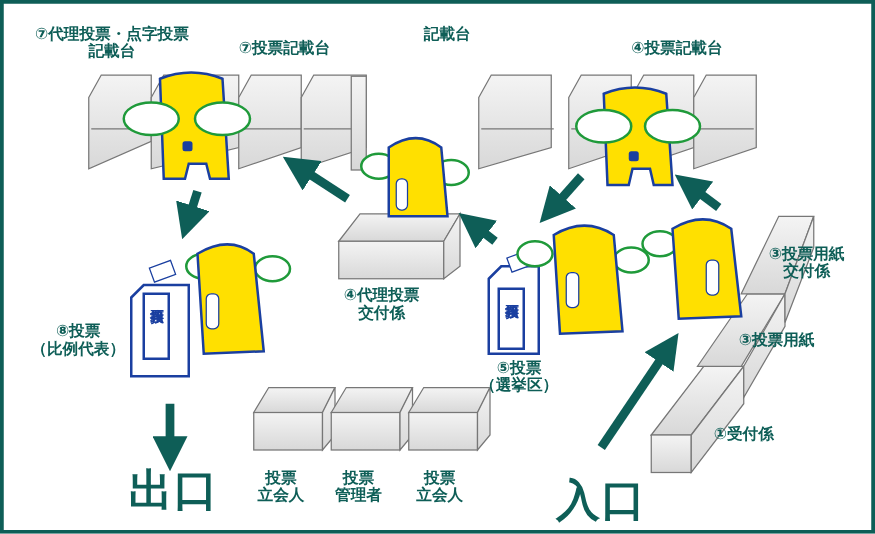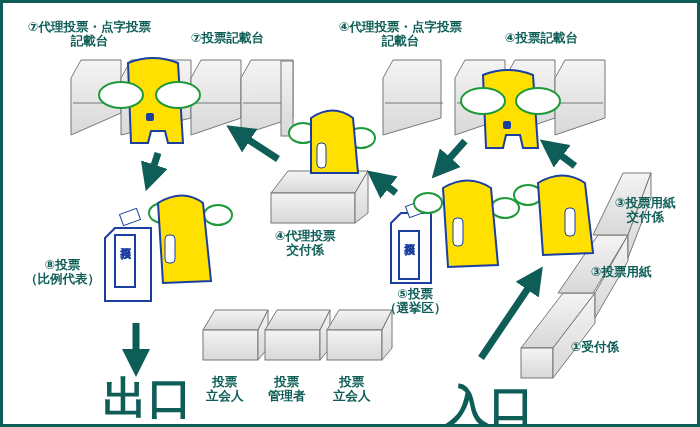--- a/index.html
+++ b/index.html
@@ -1,21 +1,21 @@
 <!DOCTYPE html>
 <html><head>
 <meta charset="utf-8">
 <style>
   html, body { margin:0; padding:0; background:#ffffff; }
   body { width:700px; height:427px; overflow:hidden; font-family:"DejaVu Sans", sans-serif; }
   #stage { position:relative; width:700px; height:427px; box-sizing:border-box; border:3px solid #0e5e57; background:#fff; overflow:hidden; }
   .lbl { position:absolute; color:#0e5e57; font-weight:bold; text-align:center; line-height:1.15; white-space:nowrap; }
   .lbl .line { display:block; }
   .s13 { font-size:12.5px; }
-  .big { font-size:44px; letter-spacing:1px;text-align:center; }
+  .big { font-size:35px; letter-spacing:1px;text-align:center; }
   svg.layer { position:absolute; left:0; top:0; }
 </style>
 </head>
 <body>
 
 <div id="stage">
 
   <svg class="layer" width="700" height="427" viewBox="0 0 700 427">
     <defs>
       <marker id="ah" markerWidth="4" markerHeight="4" refX="2" refY="2" orient="auto" markerUnits="strokeWidth">
@@ -144,21 +144,20 @@
   <div class="lbl" style="left:399px;top:232px;font-size:11px;writing-mode:vertical-rl;color:#1a3fa0;">投票箱</div>
 
   <div class="lbl s13" style="left:25px;top:17px;">
     <span class="line">⑦代理投票・点字投票</span>
     <span class="line">記載台</span>
   </div>
   <div class="lbl s13" style="left:188px;top:28px;">
     <span class="line">⑦投票記載台</span>
   </div>
   <div class="lbl s13" style="left:336px;top:17px;">
-    <span class="line">④代理投票・点字投票</span>
     <span class="line">記載台</span>
   </div>
   <div class="lbl s13" style="left:502px;top:28px;">
     <span class="line">④投票記載台</span>
   </div>
   <div class="lbl s13" style="left:612px;top:193px;">
     <span class="line">③投票用紙</span>
     <span class="line">交付係</span>
   </div>
   <div class="lbl s13" style="left:588px;top:262px;">

